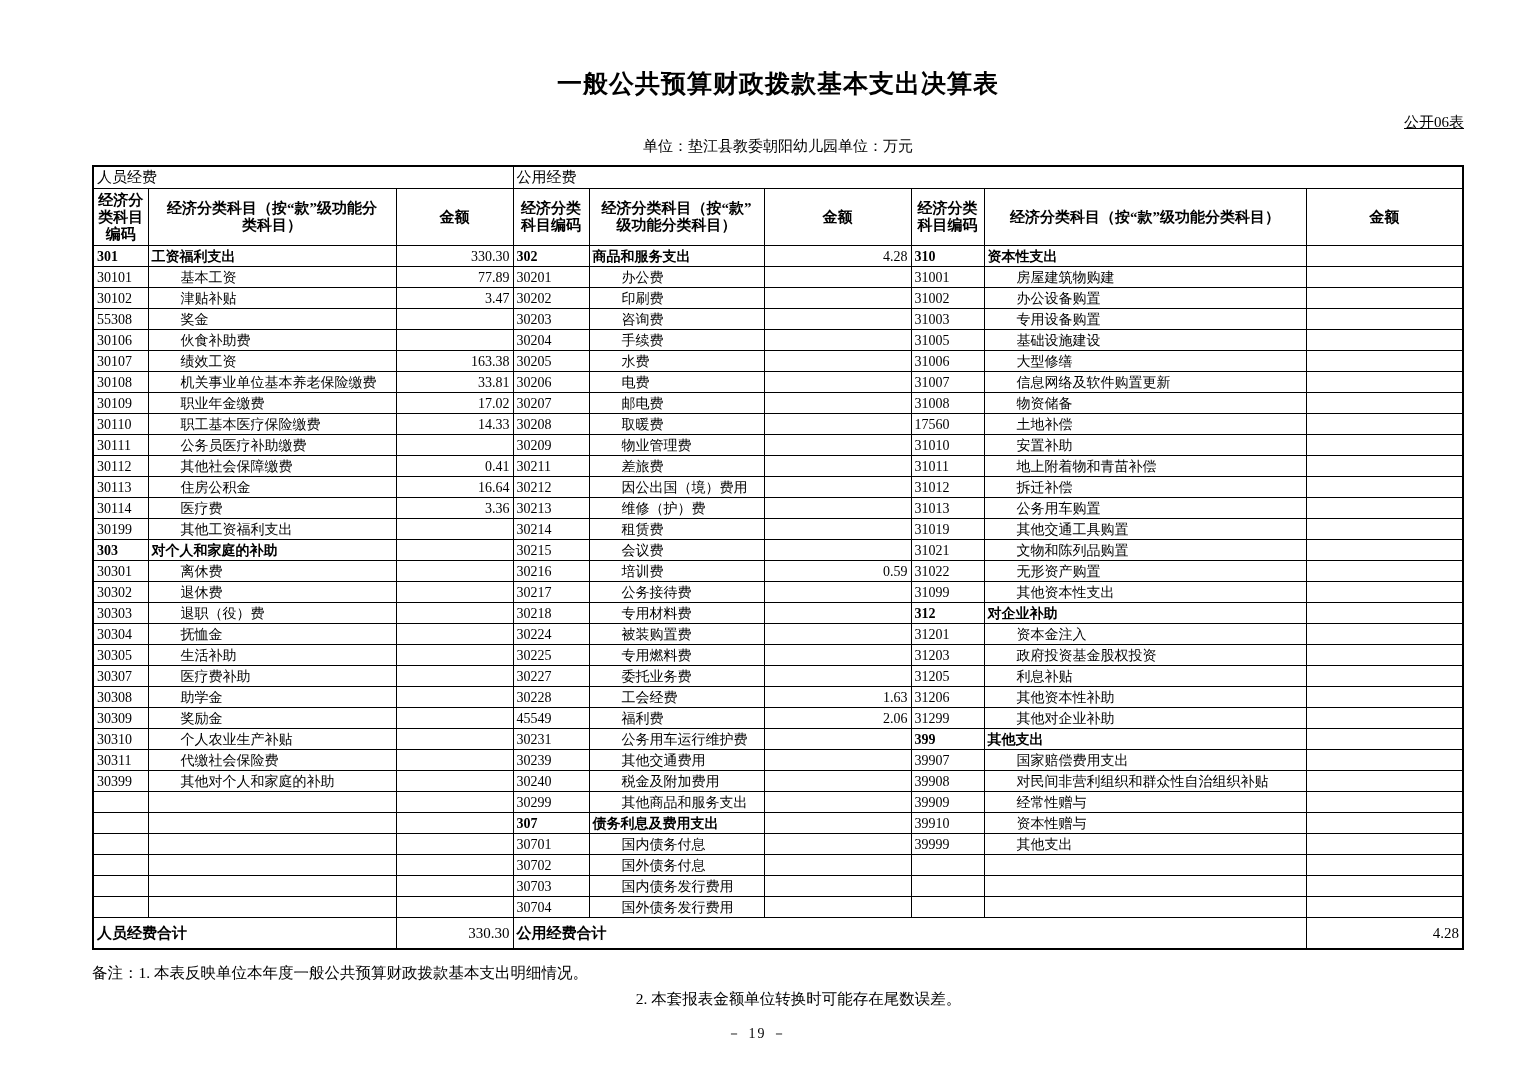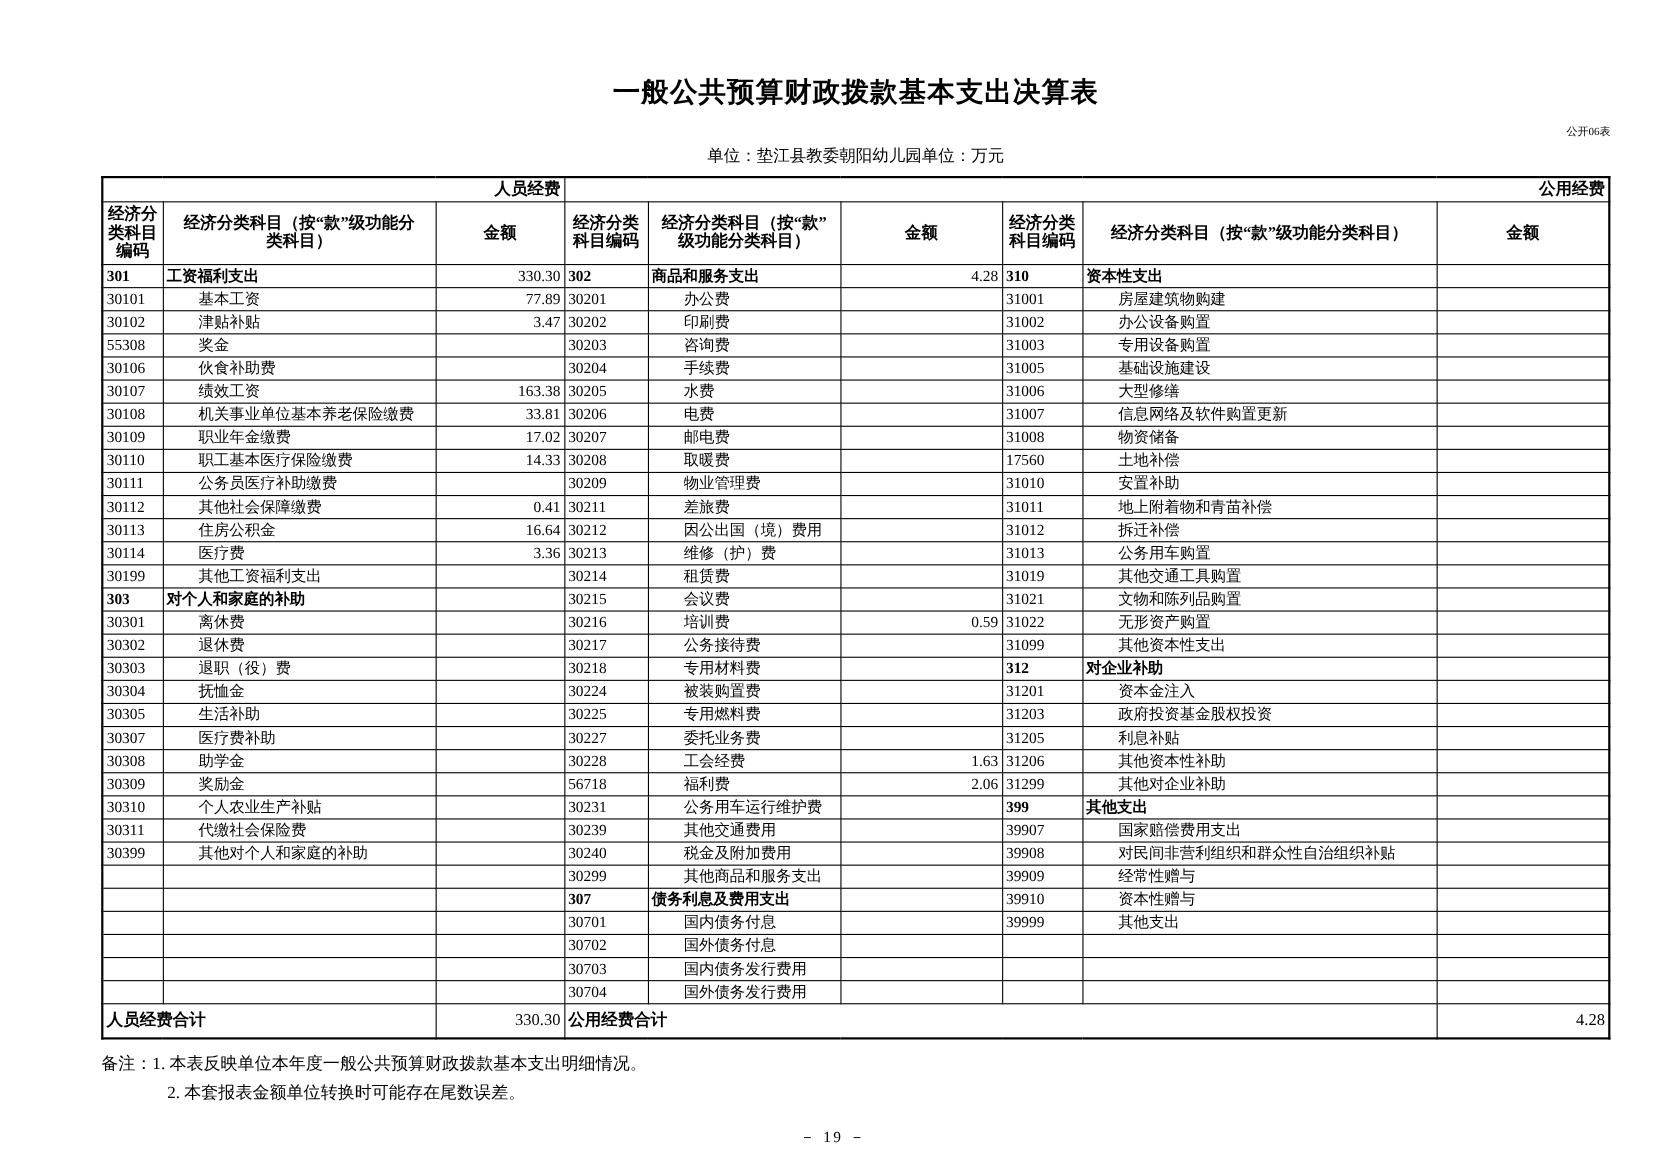--- a/index.html
+++ b/index.html
@@ -7,46 +7,46 @@
     width:1515px;height:1069px;position:relative;
     font-family:"Liberation Serif","DejaVu Serif",serif;
     color:#000;
     -webkit-font-smoothing:antialiased;
   }
   .content{position:absolute;left:92px;top:15px;width:1372px;}
   .doc-title{
     margin:52px 0 0 0;
     text-align:center;font-size:25px;font-weight:bold;letter-spacing:1px;
   }
-  .table-code-line{margin-top:13px;text-align:right;font-size:10px;}
+  .table-code-line{margin-top:13px;text-align:right;font-size:15px;text-decoration:underline;}
   .unit-line{margin-top:5px;display:flex;justify-content:center;font-size:15px;}
   table.budget{
     margin-top:9px;border-collapse:collapse;table-layout:fixed;width:1370px;
     border:2px solid #000;
   }
   table.budget th,table.budget td{
     border:1px solid #000;padding:0 3px;overflow:hidden;
     font-size:14px;line-height:19px;
   }
-  tr.group-row th{height:21px;font-size:15px;font-weight:bold;text-align:right;}
+  tr.group-row th{height:21px;font-size:15px;font-weight:normal;text-align:left;}
   tr.colhead-row th{
     height:56px;font-size:15px;font-weight:bold;text-align:center;vertical-align:middle;
     white-space:pre-line;line-height:17px;padding:0 2px;
   }
   tbody td{height:20px;white-space:nowrap;}
   td.code{text-align:left;padding-left:2px;}
   td.name{text-align:left;}
   td.name.sub{padding-left:32px;}
   td.cat{font-weight:bold;}
   td.amount{text-align:right;padding-right:4px;}
   tr.total-row td{height:30px;font-size:15px;}
   tr.total-row td.total-label{font-weight:bold;text-align:left;}
   tr.total-row td.amount{font-weight:normal;}
   .notes{margin-top:10px;font-size:15.5px;line-height:26px;}
-  .notes .note-2{margin-left:60px;}
+  .notes .note-2{margin-left:41px;text-align:center;}
   .page-number{
     position:absolute;left:0;bottom:26px;width:100%;
     text-align:center;font-size:14px;letter-spacing:2px;
   }
 </style>
 </head>
 <body>
 
 <div class="content">
 
@@ -334,21 +334,21 @@
           <td class="name sub">工会经费</td>
           <td class="amount">1.63</td>
           <td class="code">31206</td>
           <td class="name sub">其他资本性补助</td>
           <td class="amount"></td>
         </tr>
         <tr>
           <td class="code">30309</td>
           <td class="name sub">奖励金</td>
           <td class="amount"></td>
-          <td class="code">56718</td>
+          <td class="code">45549</td>
           <td class="name sub">福利费</td>
           <td class="amount">2.06</td>
           <td class="code">31299</td>
           <td class="name sub">其他对企业补助</td>
           <td class="amount"></td>
         </tr>
         <tr>
           <td class="code">30310</td>
           <td class="name sub">个人农业生产补贴</td>
           <td class="amount"></td>

